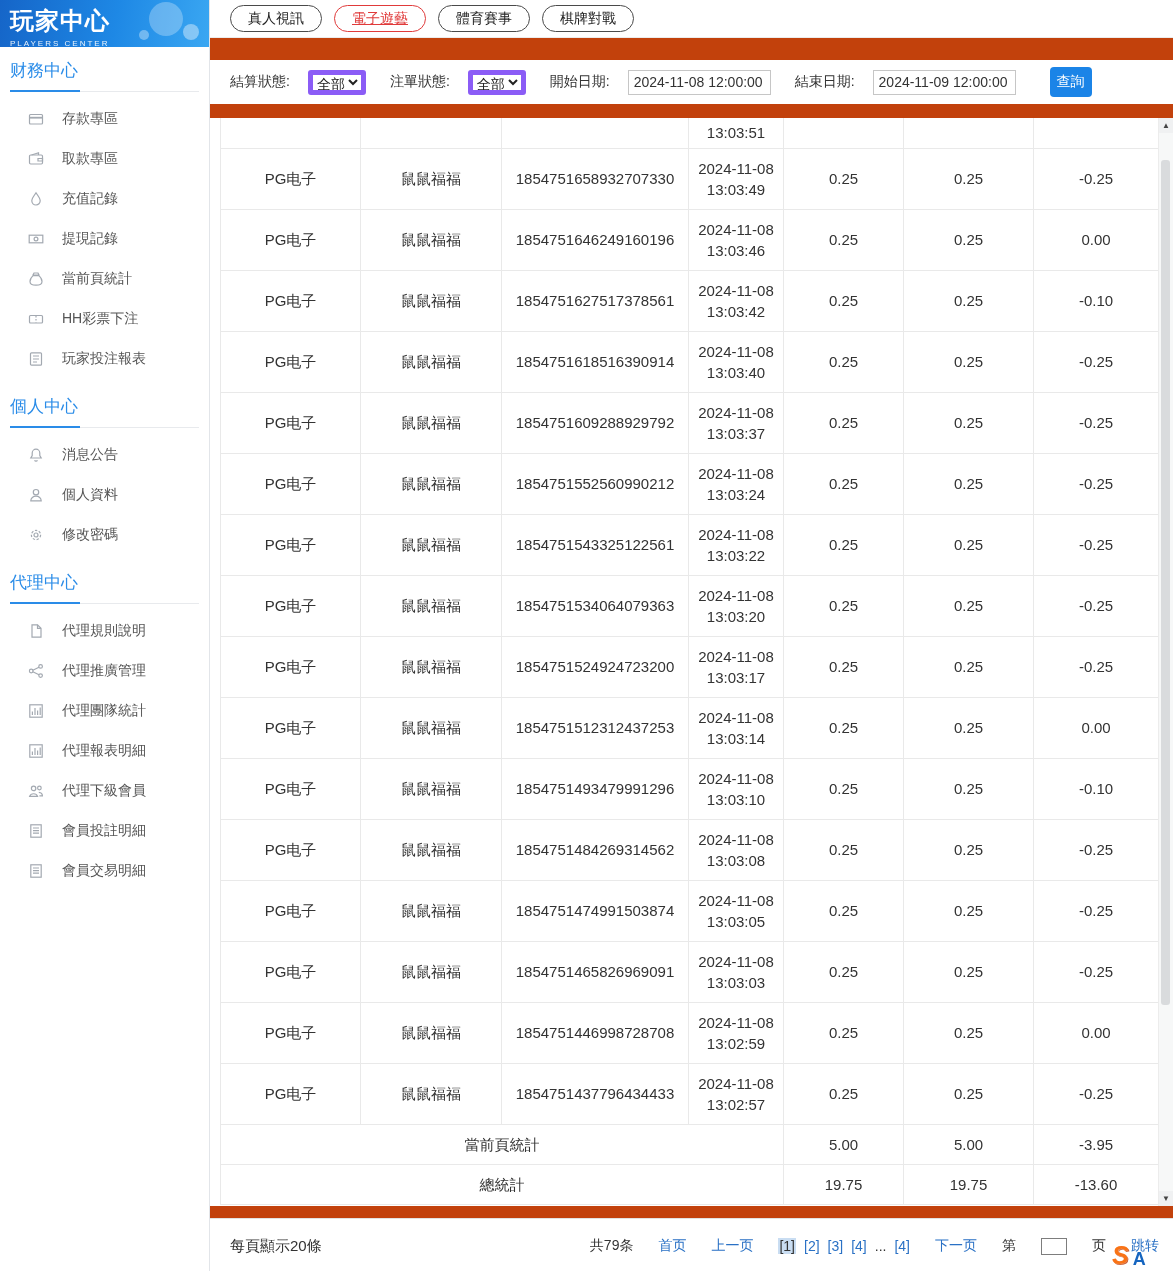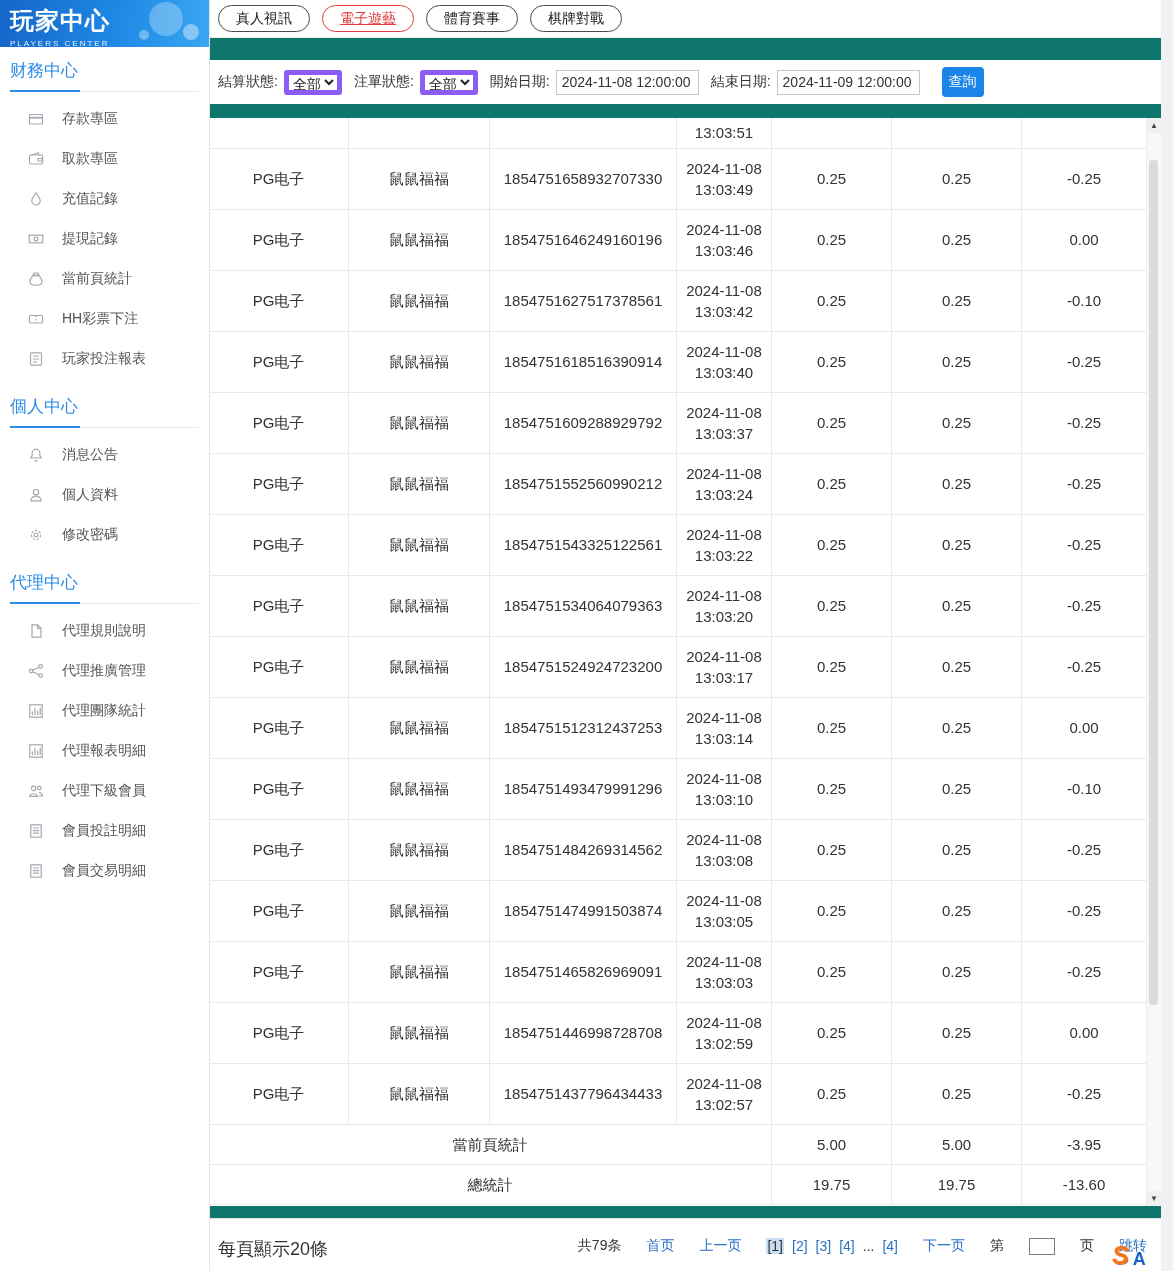--- a/index.html
+++ b/index.html
@@ -22,26 +22,26 @@
   .sb-icon { width:16px; height:16px; color:#a3a9b1; flex:0 0 16px; }
   .sb-icon svg { width:16px; height:16px; display:block; }
   .sb-icon svg * { stroke-width:1.2; }
   .sb-label { flex:1; }
   .sb-chevron { display:none; margin-right:14px; font-size:17px; line-height:1; }
   .sb-item.active { background:#1e88e5; color:#fff; }
   .sb-item.active .sb-icon { color:#fff; }
   .sb-item.active .sb-chevron { display:block; }
 
   
-  .main { position:absolute; left:198px; top:0; width:963px; height:1233px; background:#0f766e; }
+  .main { position:absolute; left:210px; top:0; width:963px; height:1233px; background:#c2410c; }
   .tabs-bar { position:absolute; top:0; left:0; right:0; height:38px; background:#fff; border-bottom:1px solid #ececec; display:flex; align-items:center; padding-left:20px; gap:12px; }
   .tab-pill { height:27px; padding:0 17px; border:1px solid #4a4a4a; border-radius:15px; background:#fff; color:#222; font-size:14px; font-family:inherit; cursor:pointer; display:flex; align-items:center; }
   .tab-pill.active { color:#e03a3a; border-color:#e03a3a; text-decoration:underline; }
 
-  .filter-bar { position:absolute; top:60px; left:0; right:0; height:44px; background:#fff; display:flex; align-items:center; padding-left:20px; gap:6px; font-size:14px; color:#333; }
+  .filter-bar { position:absolute; top:60px; left:0; right:0; height:44px; background:#fff; display:flex; align-items:center; padding-left:20px; gap:18px; font-size:14px; color:#333; }
   .f-label { margin-left:6px; }
   .f-select { height:25px; min-width:56px; border:5px solid #8b5cf6; border-radius:3px; font-size:14px; font-family:inherit; color:#222; background:#fff; }
   .f-input { height:25px; width:143px; border:1px solid #c6c6c6; font-size:14px; font-family:inherit; color:#333; padding:0 5px; }
   .search-btn { margin-left:16px; width:42px; height:30px; background:#1b84e7; color:#fff; border:none; border-radius:4px; font-size:14px; font-family:inherit; cursor:pointer; }
 
   
   .table-card { position:absolute; top:118px; left:0; width:963px; height:1088px; background:#fff; padding-left:10px; }
   .bet-table { width:938px; table-layout:fixed; border-collapse:collapse; font-size:15px; color:#333; }
   .bet-table td { border:1px solid #e9e9e9; text-align:center; vertical-align:middle; padding:0 2px; line-height:1.4; overflow:hidden; }
   tr.data-row { height:61px; }
@@ -49,21 +49,21 @@
   tr.partial-row td { border-top:none; }
   tr.summary-row { height:40px; }
   .vscroll { position:absolute; right:0; top:0; bottom:0; width:15px; background:#f7f8f8; border-left:1px solid #ececec; }
   .vs-up,.vs-down { position:absolute; left:0; width:14px; height:15px; font-size:8px; color:#444; text-align:center; line-height:15px; background:#f0f1f2; cursor:pointer; }
   .vs-up { top:0; }
   .vs-down { bottom:0; }
   .vs-thumb { position:absolute; left:2px; right:3px; top:42px; height:845px; background:#d9dbdd; border-radius:3px; cursor:pointer; }
 
   
   .footer-bar { position:absolute; top:1218px; left:0; right:0; height:53px; background:#fff; border-top:1px solid #e2e2e2; }
-  .per-page { position:absolute; left:20px; top:18px; font-size:18px; color:#333; }
+  .per-page { position:absolute; left:20px; top:18px; font-size:15px; color:#333; }
   .pager { position:absolute; right:14px; top:18px; display:flex; align-items:center; gap:25px; font-size:14px; color:#333; }
   .pg-link { color:#2a71c5; cursor:pointer; text-decoration:none; }
   #page-links { display:inline-flex; gap:8px; }
   .page-link { color:#2a71c5; cursor:pointer; }
   .page-link.current { background:#c9ddf2; color:#333; padding:0 1px; }
   .page-link.dots { color:#333; cursor:default; }
   .pg-input { width:26px; height:17px; border:1px solid #7d7d7d; font-size:12px; padding:0 2px; }
   .pg-plain { color:#333; }
 
   

